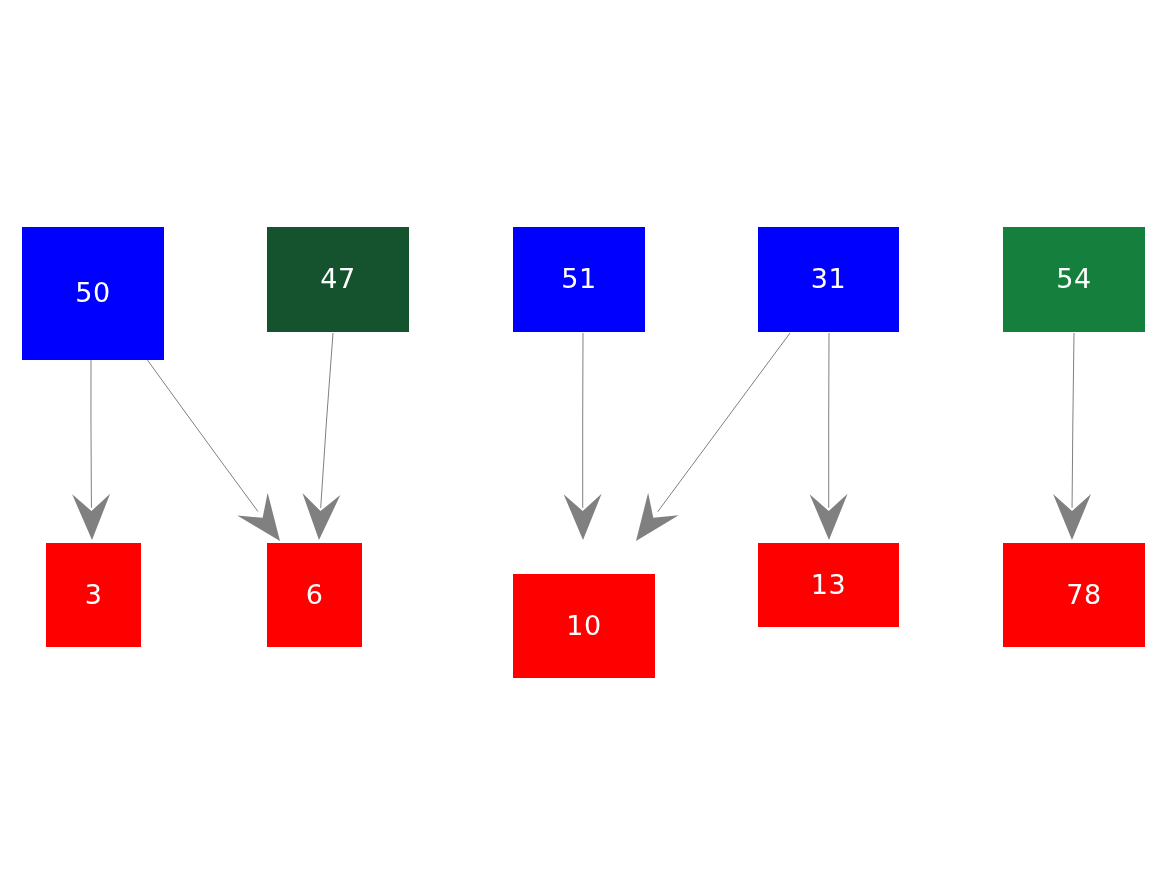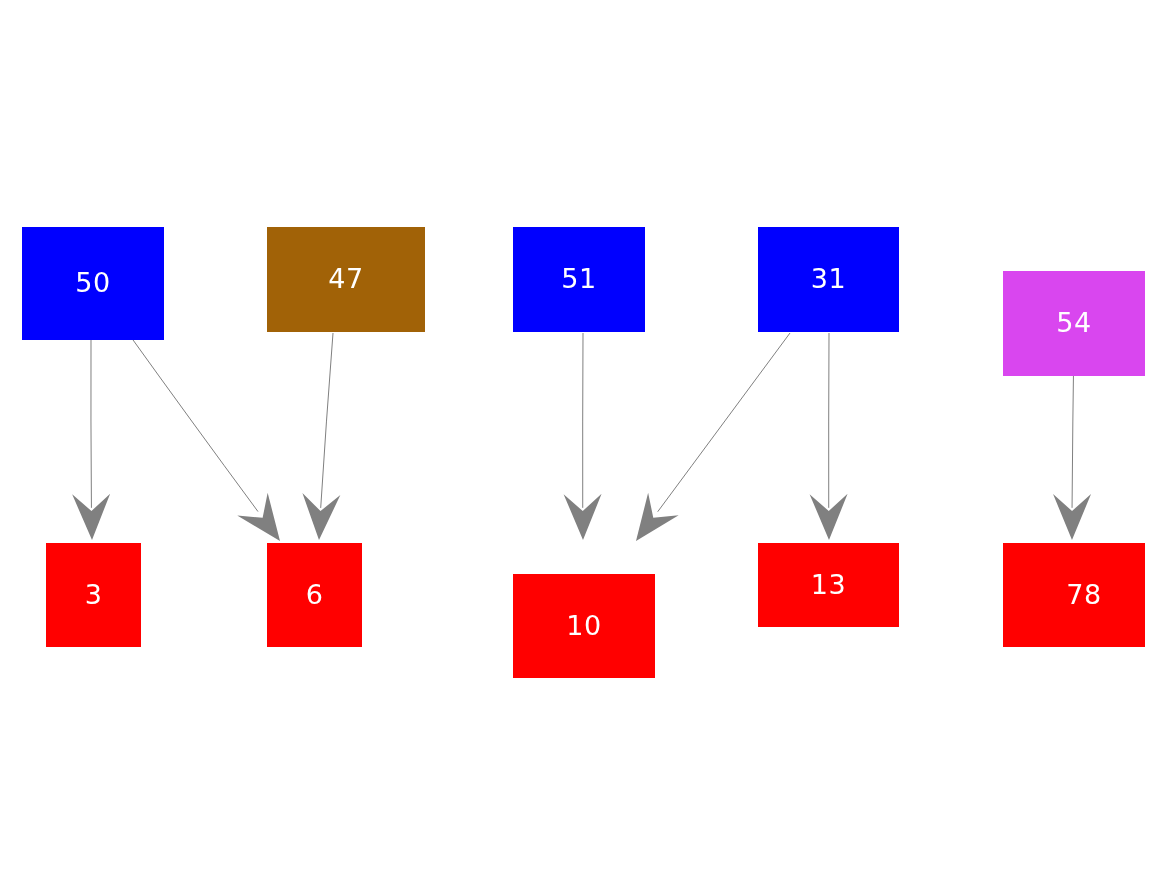--- a/index.html
+++ b/index.html
@@ -70,33 +70,33 @@
         <path d="M 829 333 Q 828.5128 421.64520000000005 828.7312 507.82079999999996" fill="none" stroke="#808080" stroke-width="1"></path>
         <polygon points="829,540 809.5882246329114,494.1722466501172 828.7399207735524,511.0011662511064 847.5866964418066,493.83145318097894" fill="#808080"></polygon>
       </g>
       <g>
         <path d="M 1074 333 Q 1072.672791337655 421.64597707448513 1072.0511952208713 507.8223102395059" fill="none" stroke="#808080" stroke-width="1"></path>
         <polygon points="1072,540 1053.0458489726147,493.981089117287 1072.0288988396621,511.0000143990196 1091.0458301049339,494.01895656236155" fill="#808080"></polygon>
       </g>
     </svg>
 
   <div id="nodes-layer">
-      <div class="node-box" style="left: 22px; top: 227px; width: 142px; height: 113px; background: rgb(0, 0, 255); align-items: center;">
+      <div class="node-box" style="left: 22px; top: 227px; width: 142px; height: 133px; background: rgb(0, 0, 255); align-items: center;">
         <span class="node-label" style="color: rgb(255, 255, 255);">50</span>
       </div>
-      <div class="node-box" style="left: 267px; top: 227px; width: 158px; height: 105px; background: #a16207;">
+      <div class="node-box" style="left: 267px; top: 227px; width: 142px; height: 105px; background: #14532d;">
         <span class="node-label" style="color: rgb(255, 255, 255);">47</span>
       </div>
       <div class="node-box" style="left: 513px; top: 227px; width: 132px; height: 105px; background: rgb(0, 0, 255);">
         <span class="node-label" style="color: rgb(255, 255, 255);">51</span>
       </div>
       <div class="node-box" style="left: 758px; top: 227px; width: 141px; height: 105px; background: rgb(0, 0, 255); justify-content: center;">
         <span class="node-label" style="color: rgb(255, 255, 255);">31</span>
       </div>
-      <div class="node-box" style="left: 1003px; top: 227px; width: 142px; height: 105px; background: #d946ef; margin-top: 44px;">
+      <div class="node-box" style="left: 1003px; top: 227px; width: 142px; height: 105px; background: #15803d;">
         <span class="node-label" style="color: rgb(255, 255, 255);">54</span>
       </div>
       <div class="node-box" style="left: 46px; top: 543px; width: 95px; height: 104px; background: rgb(255, 0, 0);">
         <span class="node-label" style="color: rgb(255, 255, 255);">3</span>
       </div>
       <div class="node-box" style="left: 267px; top: 543px; width: 95px; height: 104px; background: rgb(255, 0, 0);">
         <span class="node-label" style="color: rgb(255, 255, 255);">6</span>
       </div>
       <div class="node-box" style="left: 513px; top: 574px; width: 142px; height: 104px; background: rgb(255, 0, 0);">
         <span class="node-label" style="color: rgb(255, 255, 255);">10</span>

